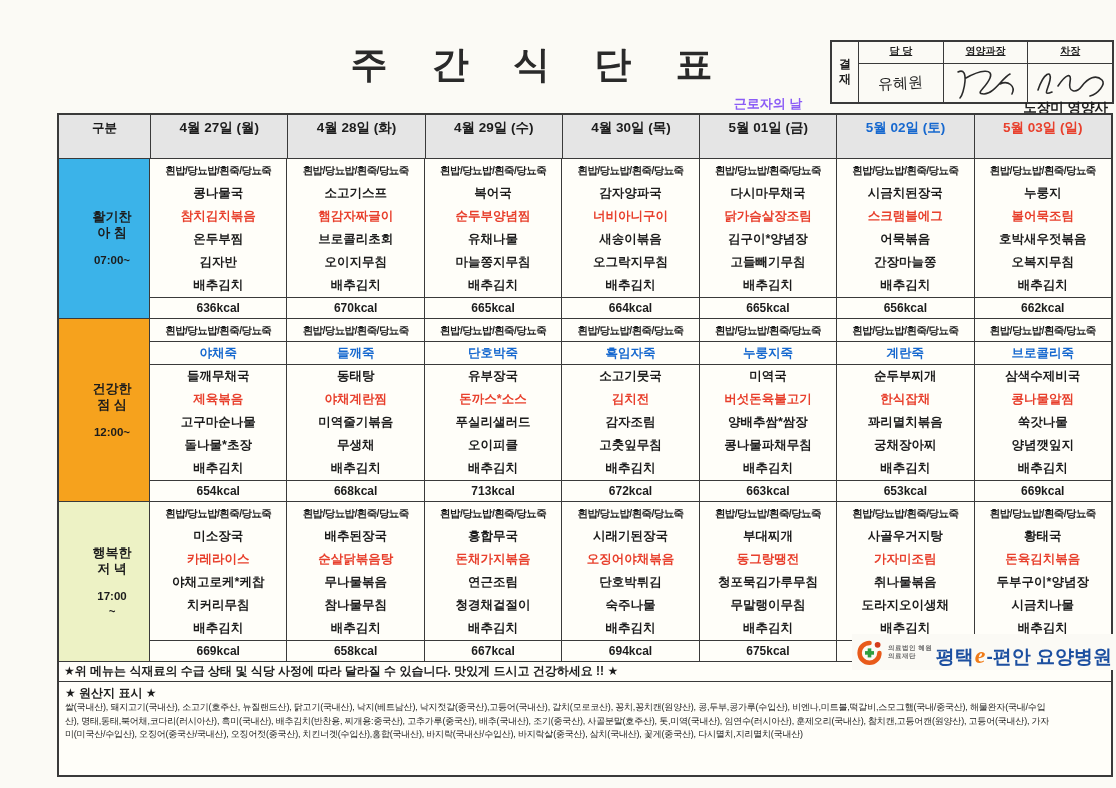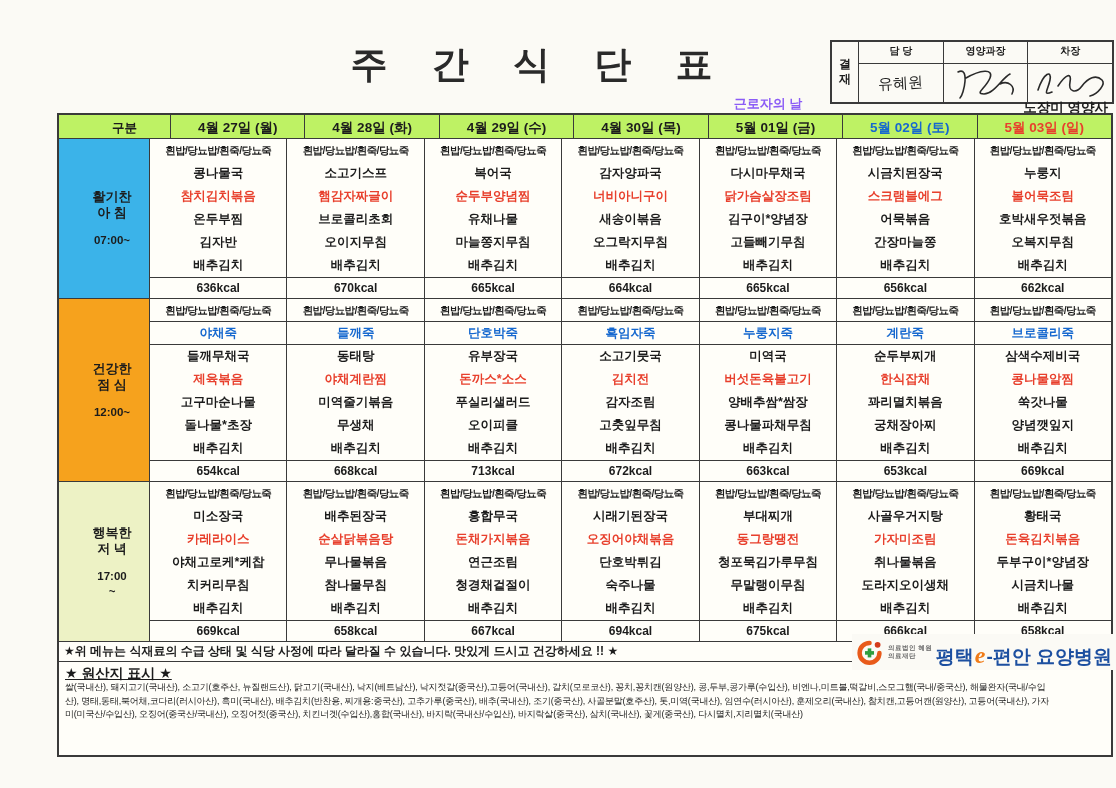--- a/index.html
+++ b/index.html
@@ -19,39 +19,39 @@
   .approval {
     position:absolute; left:830px; top:40px; width:284px; height:64px;
     display:flex; border:2px solid #3a3a3a; background:#fbfaf5;
   }
   .appr-left {
     width:27px; border-right:1px solid #3a3a3a; display:flex;
     align-items:center; justify-content:center;
   }
   .appr-left span { width:13px; word-break:break-all; font-size:12px; line-height:15px; text-align:center; }
   .appr-right { flex:1; display:flex; flex-direction:column; }
-  .appr-hrow { display:flex; height:35px; border-bottom:1px solid #3a3a3a; }
+  .appr-hrow { display:flex; height:35px; border-bottom:1px solid #3a3a3a;text-decoration:underline; }
   .appr-hcell {
     flex:1; border-left:1px solid #3a3a3a; font-size:10px; line-height:18px;
     text-align:center;
   }
   .appr-hcell:first-child { border-left:none; }
   .appr-srow { display:flex; flex:1; }
   .appr-scell { flex:1; border-left:1px solid #3a3a3a; display:flex; align-items:center; justify-content:center; overflow:hidden; }
   .appr-scell:first-child { border-left:none; }
   .sig-text { font-weight:400; font-size:15px; transform:rotate(-3deg); color:#222; }
   .dietitian { position:absolute; right:8px; top:99px; font-size:13.5px; }
   .holiday { position:absolute; left:698px; top:95px; width:140px; text-align:center; font-size:13px; color:#8b5cf6; }
 
   
   .menu-table {
     position:absolute; left:57px; top:113px; width:1056px;
     border:2px solid #3a3a3a; background:#fffef9;
   }
-  .hrow { display:flex; height:24px; border-bottom:1px solid #3a3a3a; background:#bef264;padding-left:20px; }
+  .hrow { display:flex; height:44px; border-bottom:1px solid #3a3a3a; background:#e5e5e5; }
   .corner { width:91px; font-size:12.5px; line-height:26px; text-align:center; }
   .hcell {
     flex:1; border-left:1px solid #3a3a3a; font-size:13.5px; line-height:26px;
     text-align:center; white-space:nowrap; overflow:hidden;
   }
   .c-sat { color:#1668cf; } .c-sun { color:#e8402d; }
 
   .meal { display:flex; border-bottom:1px solid #3a3a3a; }
   .label-cell {
     width:91px; display:flex; flex-direction:column; align-items:center;
@@ -75,21 +75,21 @@
   .meal-lunch .rice { border-bottom:1px solid #3a3a3a; }
   .porridge { color:#1668cf; border-bottom:1px solid #3a3a3a; }
   .hot { color:#e8402d; }
   .kcal { height:21px; line-height:20px; border-top:1px solid #3a3a3a; font-size:12px; text-align:center; }
 
   .note-row {
     height:20px; line-height:19px; border-bottom:1px solid #3a3a3a;
     font-size:12px; padding-left:5px; white-space:nowrap; overflow:hidden;
   }
   .origin { position:relative; height:93px; padding:3px 6px 0 6px; }
-  .origin-head { font-size:14px; line-height:16px;text-decoration:underline; }
+  .origin-head { font-size:12px; line-height:16px; }
   .origin-line {
     font-weight:400; font-size:9px; line-height:13.5px; letter-spacing:-0.2px;
     white-space:nowrap; overflow:hidden; color:#191919;
   }
 
   
   .logo { position:absolute; left:852px; top:634px; display:flex; align-items:flex-end; background:#fbfaf5; padding:2px 4px; }
   .logo-icon { margin-right:5px; }
   .logo-textwrap { display:flex; }
   .logo-tagline { font-size:6.5px; color:#666; letter-spacing:0.5px; line-height:8px; }

